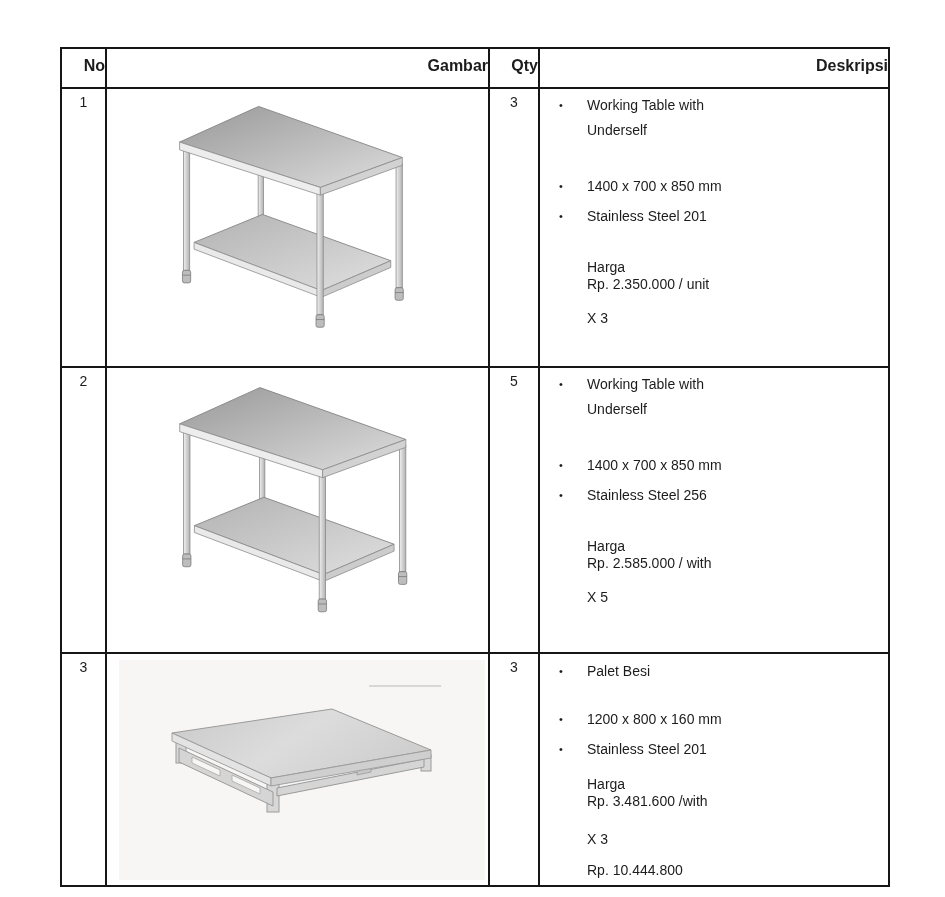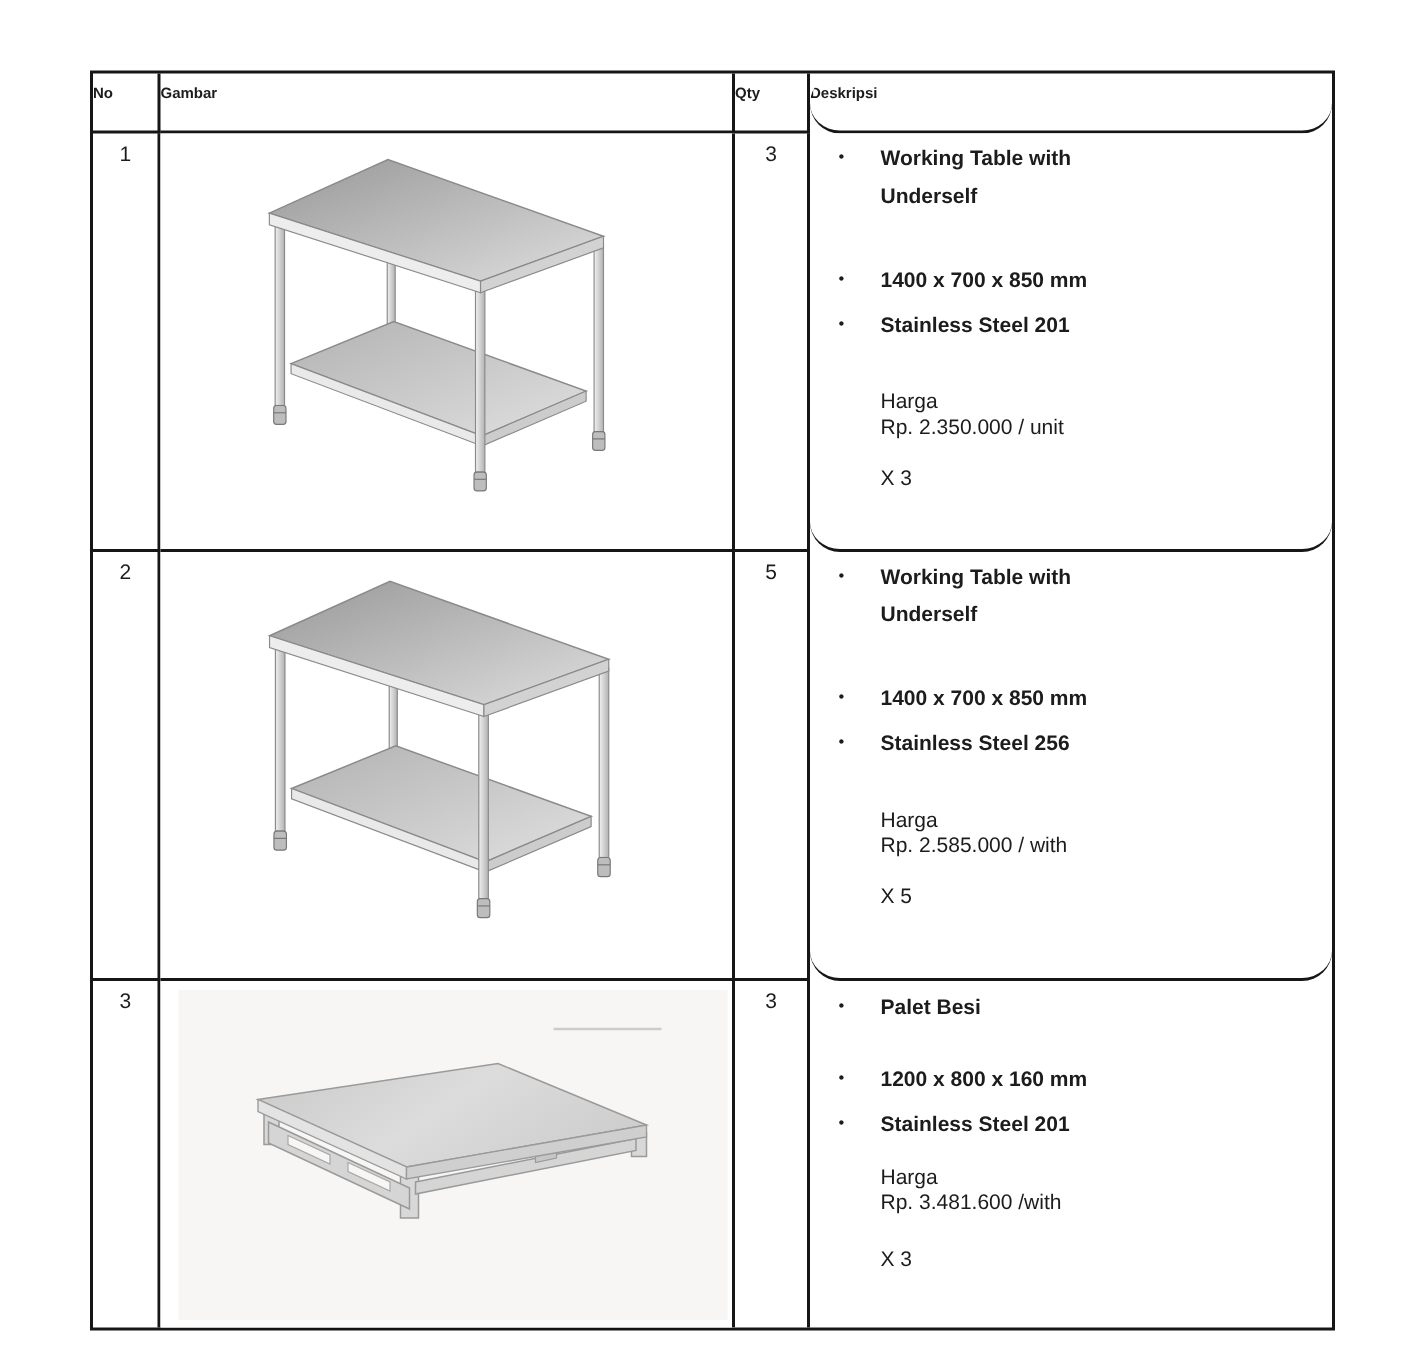--- a/index.html
+++ b/index.html
@@ -18,40 +18,40 @@
     border:2px solid #161616;
     background:#ffffff;
   }
   .cell{
     box-sizing:border-box;
     border-right:2px solid #161616;
     border-bottom:2px solid #161616;
     position:relative;
     overflow:hidden;
   }
-  .cell.last-col{border-right:none;border-radius:20px;}
+  .cell.last-col{border-right:none;}
   .cell.last-row{border-bottom:none;}
   .head{
-    font-weight:bold;font-size:10px;text-align:left;padding-top:8px;
+    font-weight:bold;font-size:16px;text-align:right;padding-top:8px;
   }
   .numcell{
     font-size:14px;text-align:center;padding-top:5px;
   }
   .imgcell{background:#ffffff;}
   .photo-bg{
     position:absolute;background:#f7f6f4;
   }
   .desc{
     font-size:14px;padding-top:4px;
   }
   .li{display:flex;align-items:flex-start;padding-left:14px;}
   .li .bullet{
     width:14px;flex:0 0 14px;text-align:center;font-size:11px;
   }
-  .li .li-text{padding-left:19px;font-weight:bold;}
+  .li .li-text{padding-left:19px;}
   .li.first{line-height:25px;}
   .li.dim{margin-top:33px;line-height:20px;}
   .li.mat{margin-top:10px;line-height:20px;}
   .plain{margin-left:47px;line-height:17px;}
   .plain.harga{margin-top:33px;}
   .plain.mult{margin-top:17px;}
   
   .desc.r3 .li.first{line-height:20px;margin-top:3px;}
   .desc.r3 .li.dim{margin-top:28px;}
   .desc.r3 .li.mat{margin-top:10px;}
@@ -222,14 +222,15 @@
     </div>
     <div class="li mat">
       <span class="bullet">•</span>
       <div class="li-text">Stainless Steel 201</div>
     </div>
     <div class="plain harga">
       <div>Harga</div>
       <div>Rp. 3.481.600 /with</div>
     </div>
     <div class="plain m1">X 3</div>
+    <div class="plain m2">Rp. 10.444.800</div>
   </div>
 </div>
 
 </body></html>

